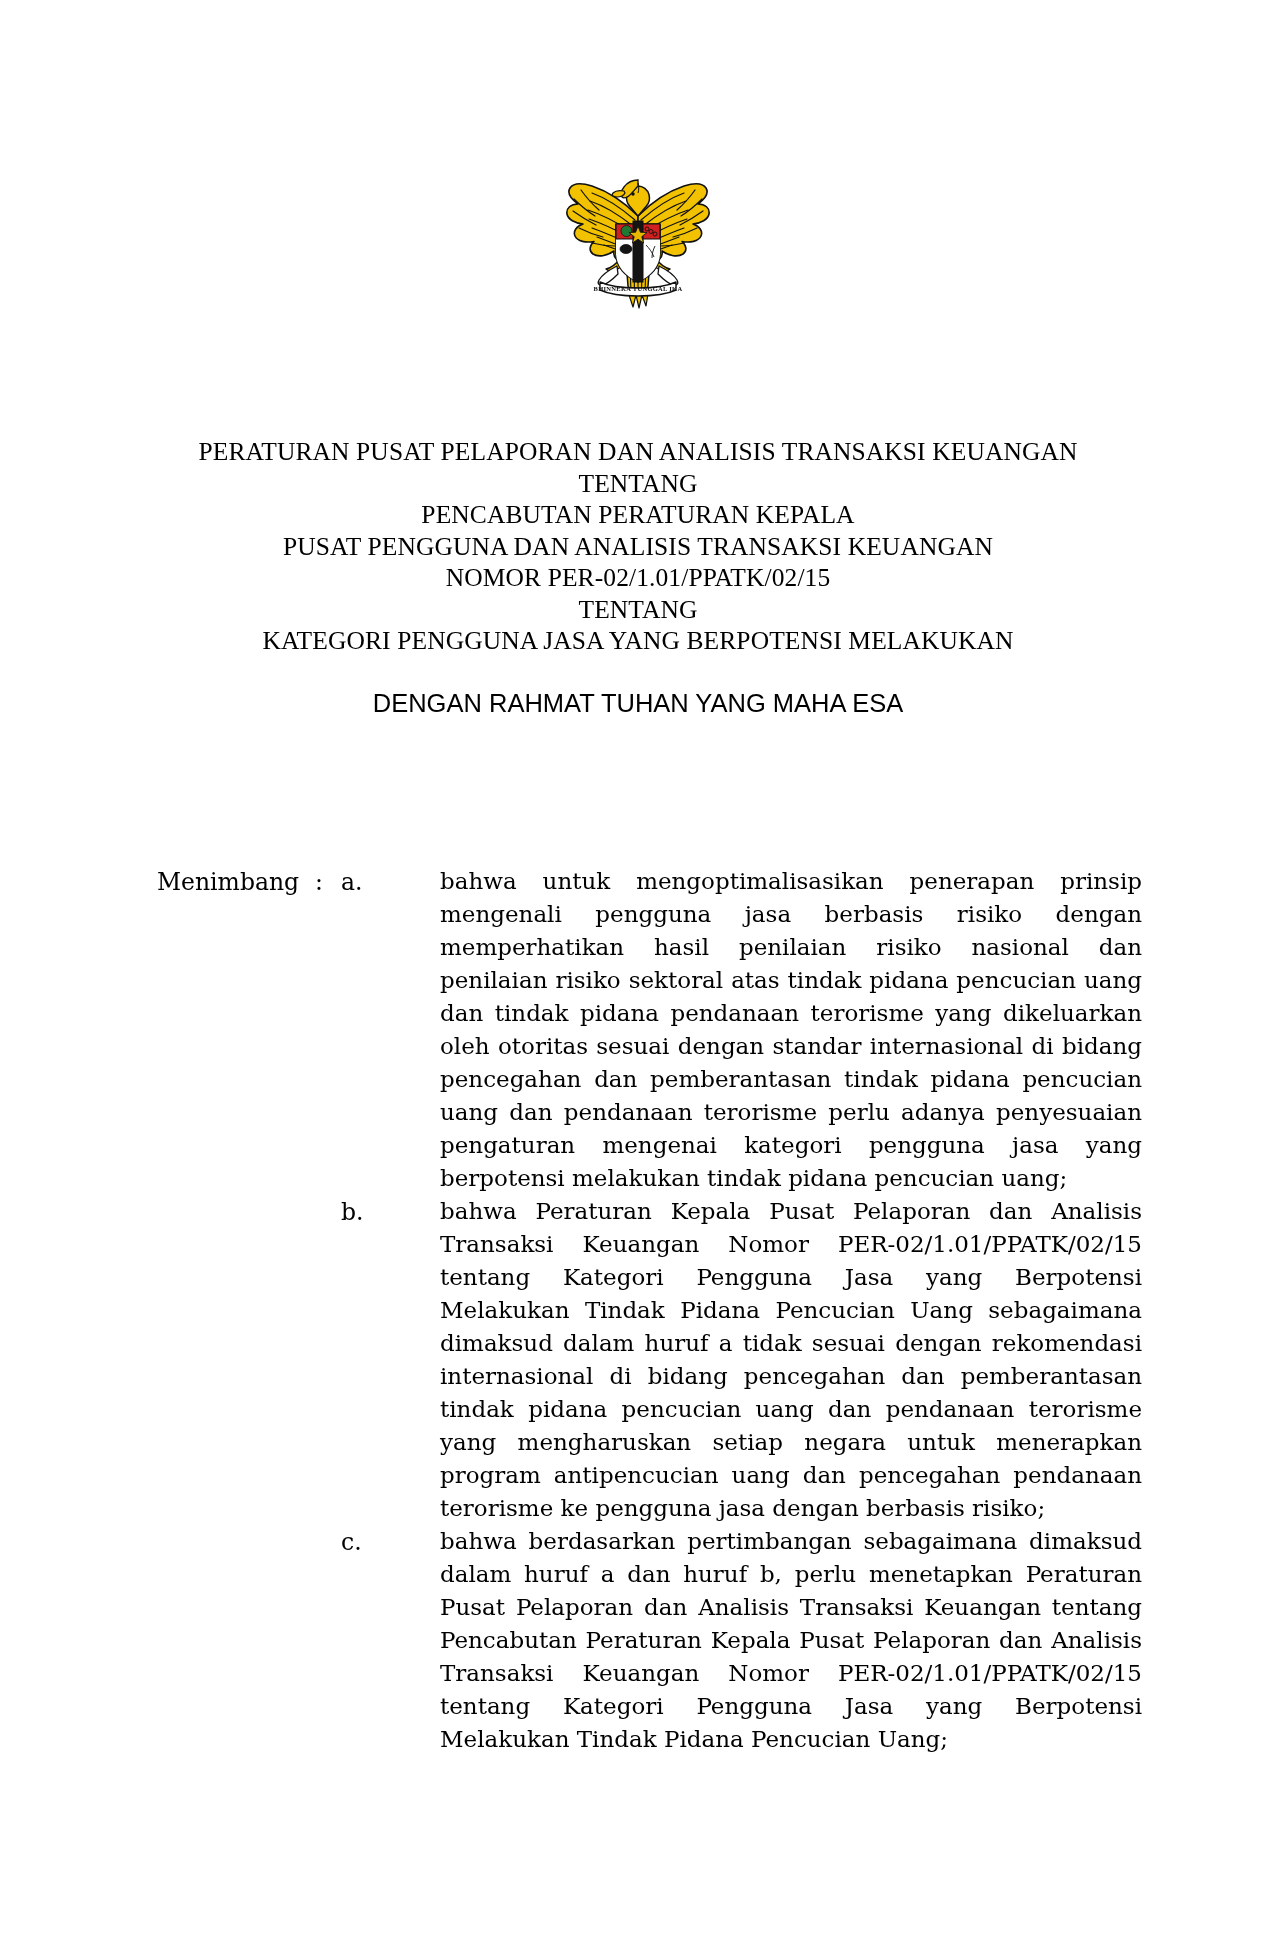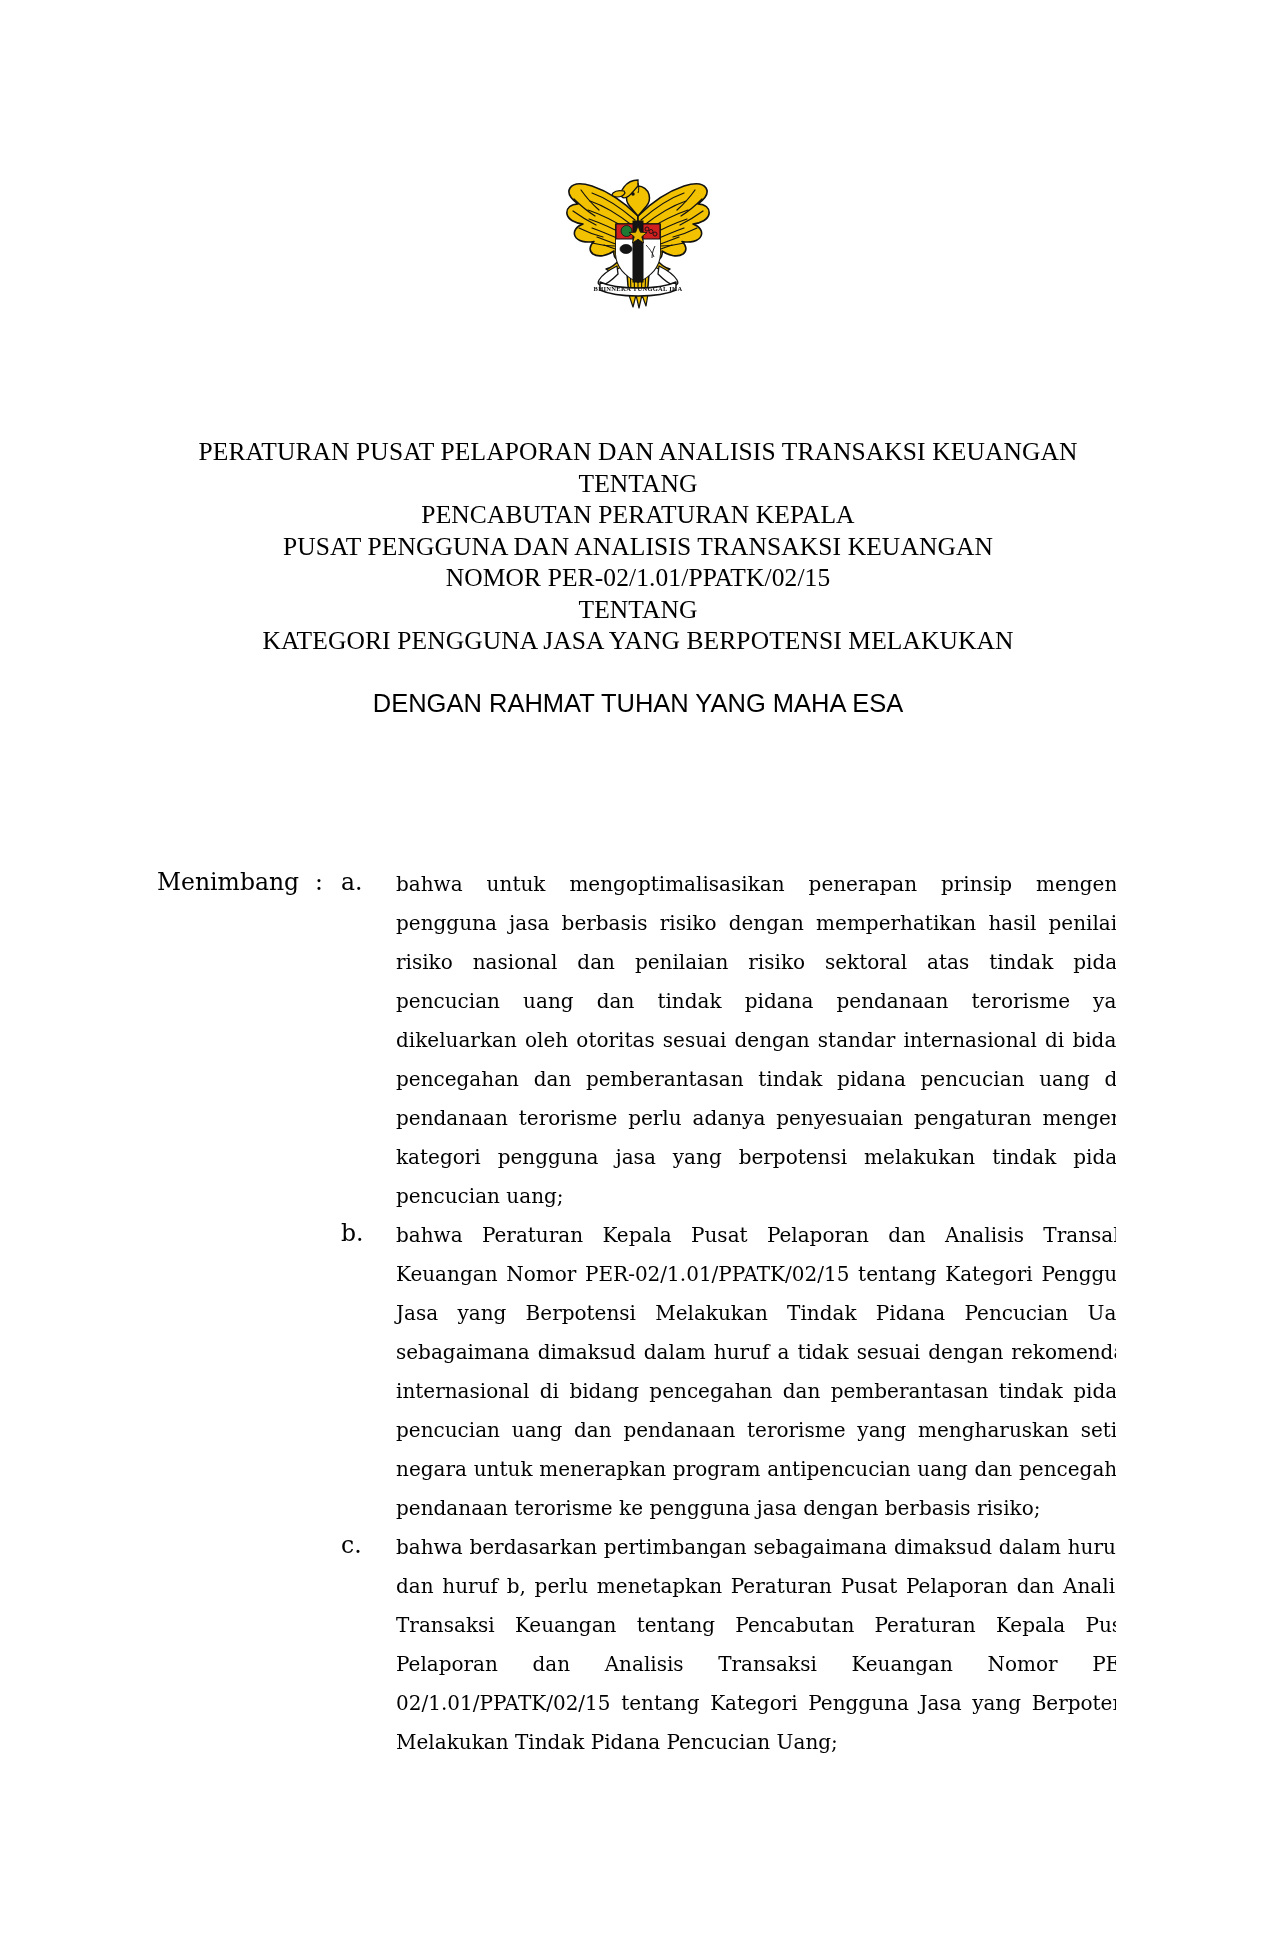--- a/index.html
+++ b/index.html
@@ -15,20 +15,21 @@
     color: #000000;
     -webkit-font-smoothing: antialiased;
   }
 
   .page {
     position: absolute;
     left: 0; top: 0;
     width: 1116px;
     height: 1951px;
     overflow: hidden;
+    padding-left: 48px;
   }
 
   
   .emblem-wrap {
     position: absolute;
     left: 0;
     top: 168px;
     width: 1276px;
     text-align: center;
   }
@@ -98,26 +99,27 @@
   }
   .cons-marker {
     flex: 0 0 55px;
     width: 55px;
     font-size: 23.5px;
     line-height: 34.3px;
     font-family: "DejaVu Serif", "Liberation Serif", serif;
   }
   .cons-text {
     flex: 1 1 auto;
-    font-size: 20px;
-    line-height: 39px;
+    font-size: 23px;
+    line-height: 33px;
     font-family: "DejaVu Serif", "Liberation Serif", serif;
     text-align: justify;
     text-justify: inter-word;
     hyphens: none;
+    margin-left: 44px;
   }
 </style>
 </head>
 <body>
 
 <div class="page">
 
   <div class="emblem-wrap">
     <svg width="150" height="143" viewBox="0 0 300 286" xmlns="http://www.w3.org/2000/svg" aria-label="Garuda Pancasila">
       <g>

